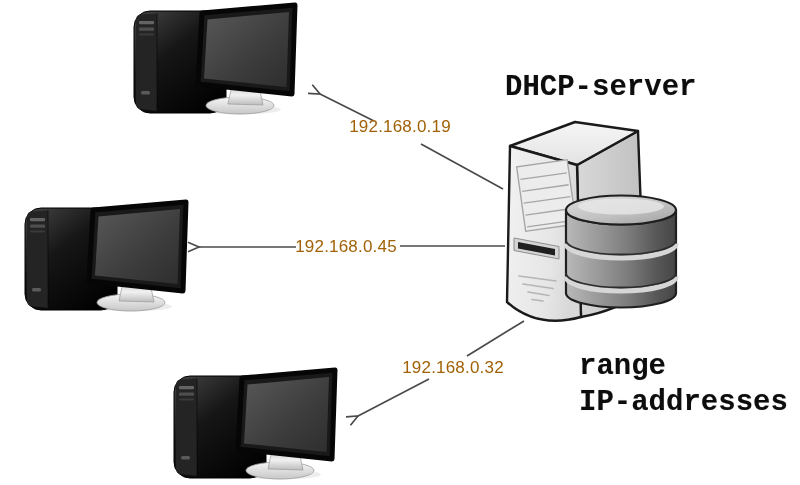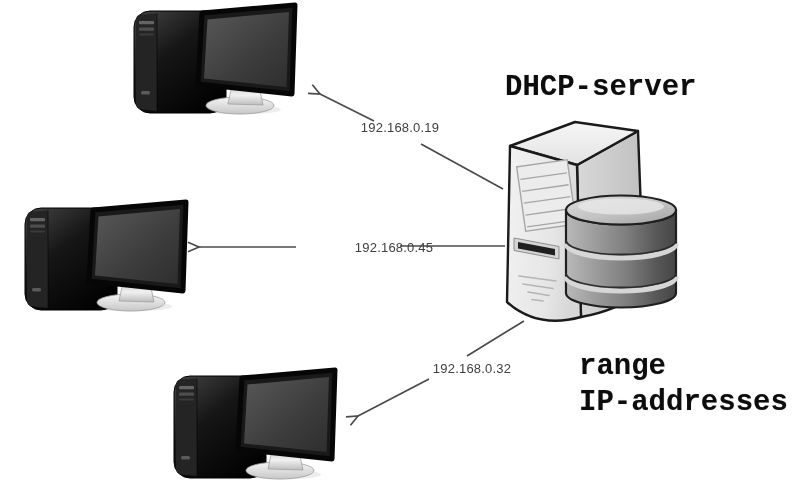--- a/index.html
+++ b/index.html
@@ -4,21 +4,21 @@
 <style>
   html,body{margin:0;padding:0;background:#fff;}
   .stage{
     position:relative;width:800px;height:485px;background:#ffffff;overflow:hidden;
     font-family:"Liberation Sans",sans-serif;
   }
   .stage svg.canvas{position:absolute;left:0;top:0;}
   .label{position:absolute;white-space:nowrap;}
   .ip-label{
     font-family:"Liberation Sans",sans-serif;
-    font-size:13px;color:#404040;
+    font-size:17px;color:#a16207;
     transform:translate(-50%,-50%);
     letter-spacing:0.2px;
   }
   .heading{
     font-family:"Liberation Mono","DejaVu Sans Mono",monospace;
     font-weight:700;font-size:29px;color:#0d0d0d;line-height:36px;
     text-shadow:0 0 1px rgba(0,0,0,0.25);
   }
 </style>
 </head>
@@ -150,16 +150,16 @@
   </svg>
 
   <div class="label heading" style="left:505px;top:70px;">DHCP-server</div>
 
   <div class="label heading" style="left:579px;top:349px;">
     <div>range</div>
     <div>IP-addresses</div>
   </div>
 
   <div class="label ip-label" style="left:400px;top:127px;">192.168.0.19</div>
-  <div class="label ip-label" style="left:346px;top:247px;margin-left:48px;">192.168.0.45</div>
-  <div class="label ip-label" style="left:472px;top:368px;text-align:center;">192.168.0.32</div>
+  <div class="label ip-label" style="left:346px;top:247px;">192.168.0.45</div>
+  <div class="label ip-label" style="left:453px;top:368px;text-align:center;">192.168.0.32</div>
 
 </div>
 
 </body></html>

